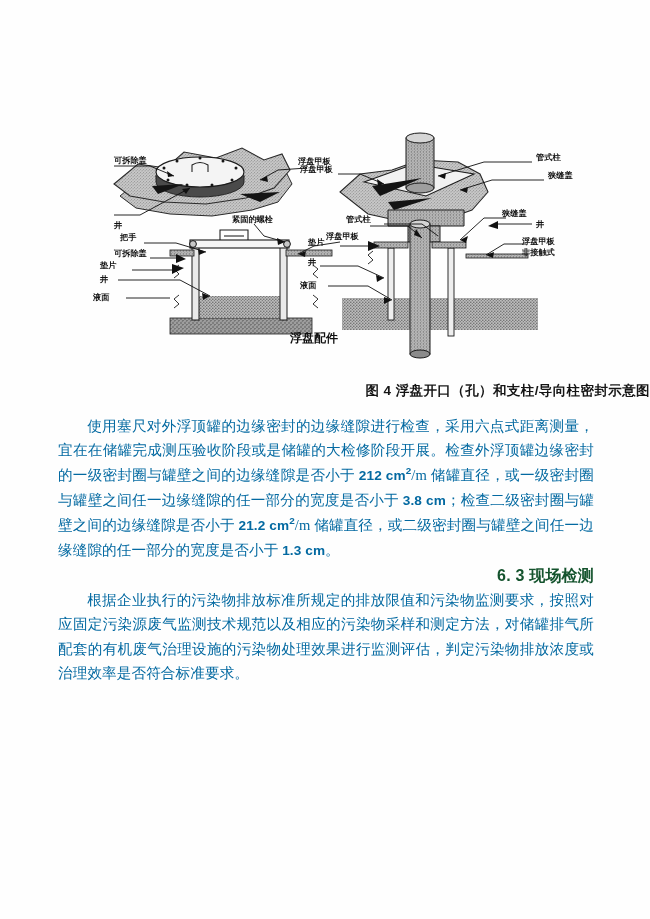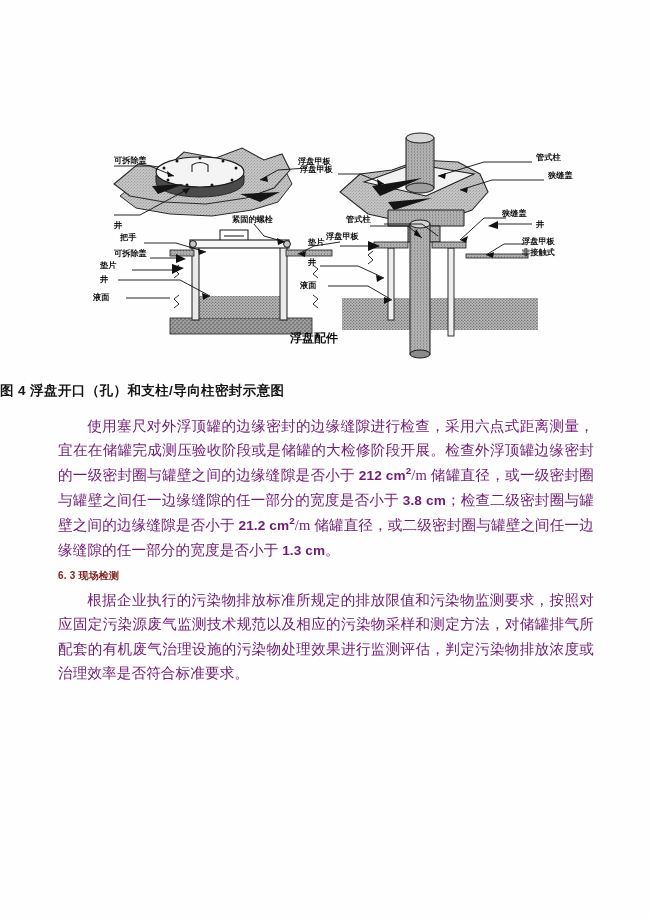--- a/index.html
+++ b/index.html
@@ -30,21 +30,21 @@
     width: 500px;
     height: 250px;
   }
   .fig-svg { display: block; }
 
   .fig-caption {
     position: absolute;
     left: 0;
     right: 0;
     top: 382px;
-    text-align: left;
+    text-align: right;
     font-family: "Liberation Sans", "DejaVu Sans", sans-serif;
     font-weight: bold;
     font-size: 13.5px;
     letter-spacing: 0.4px;
     color: #151515;
   }
 
   
   .body-text {
     position: absolute;
@@ -52,32 +52,33 @@
     top: 414px;
     width: 536px;
   }
   p.para {
     margin: 0 0 0 0;
     font-size: 14.6px;
     line-height: 24.3px;
     text-align: justify;
     text-justify: inter-ideograph;
     text-indent: 2em;
-    color: #701a75;
+    color: #0369a1;
     letter-spacing: 0.1px;
   }
 
   h3.heading {
     margin: 0;
     font-family: "Liberation Sans", "DejaVu Sans", sans-serif;
     font-weight: bold;
-    font-size: 10px;
+    font-size: 16px;
     line-height: 24.3px;
-    color: #7f1d1d;
+    color: #14532d;
     letter-spacing: 0.2px;
+    text-align: right;
   }
 
   .num {
     font-family: "Liberation Sans", "DejaVu Sans", sans-serif;
     font-weight: bold;
     font-size: 13.6px;
   }
   sup.exp {
     font-size: 0.68em;
     vertical-align: super;

